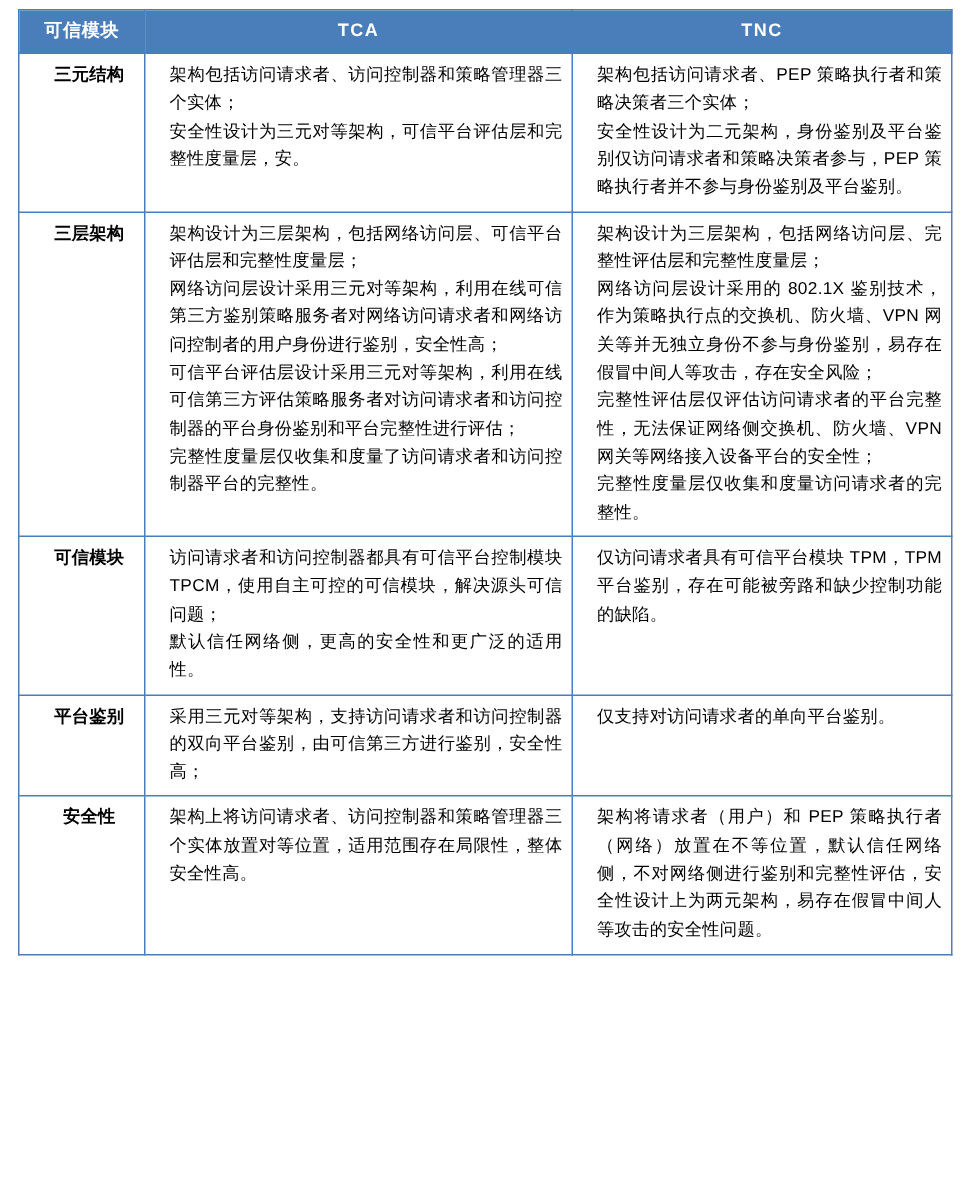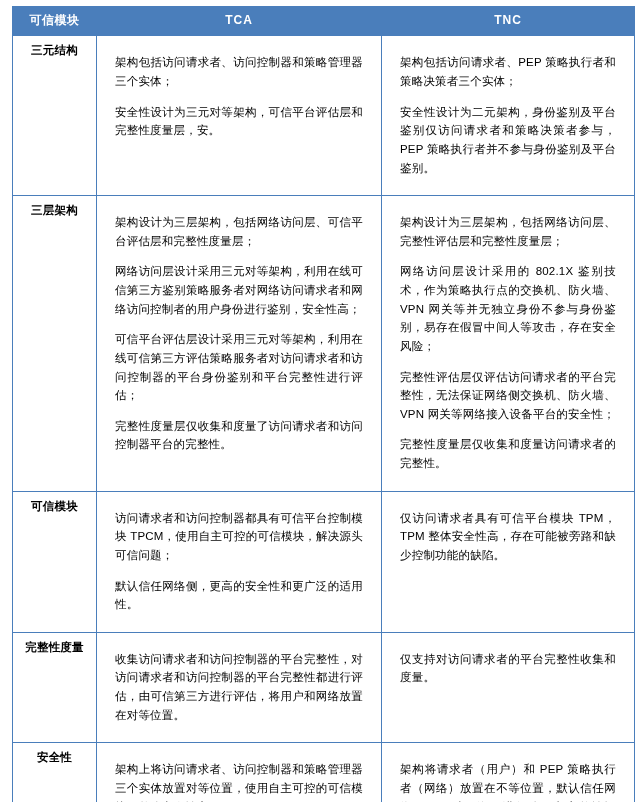--- a/index.html
+++ b/index.html
@@ -24,21 +24,21 @@
     border: 1px solid #4a7ebb;
   }
   table.compare col.c-feature { width: 84px; }
   table.compare col.c-tca { width: 285px; }
   table.compare col.c-tnc { width: 253px; }
 
   table.compare th,
   table.compare td {
     border: 1px solid #4a7ebb;
     vertical-align: top;
-    padding: 5px 6px 6px 6px;
+    padding: 5px 6px 6px 16px;
     font-size: 11.5px;
     line-height: 1.62;
     letter-spacing: 0.2px;
   }
   table.compare thead th {
     background: #4a7ebb;
     color: #ffffff;
     text-align: center;
     font-weight: bold;
     font-size: 12px;
@@ -50,21 +50,21 @@
     letter-spacing: 0.5px;
   }
   td.feature-cell {
     text-align: center;
     font-weight: bold;
     vertical-align: top;
     padding-top: 6px;
     letter-spacing: 1px;
   }
   td.body-cell p {
-    margin: 12px;
+    margin: 0;
     text-align: justify;
     text-justify: inter-ideograph;
   }
   td.body-cell p + p {
     margin-top: 0;
   }
 </style>
 </head>
 <body>
 
@@ -109,36 +109,36 @@
             <p>完整性度量层仅收集和度量访问请求者的完整性。</p>
           </td>
         </tr>
         <tr>
           <td class="feature-cell">可信模块</td>
           <td class="body-cell">
             <p>访问请求者和访问控制器都具有可信平台控制模块 TPCM，使用自主可控的可信模块，解决源头可信问题；</p>
             <p>默认信任网络侧，更高的安全性和更广泛的适用性。</p>
           </td>
           <td class="body-cell">
-            <p>仅访问请求者具有可信平台模块 TPM，TPM 整体安全性高，存在可能被旁路和缺少控制功能的缺陷。</p>
+            <p>仅访问请求者具有可信平台模块 TPM，TPM 平台鉴别，存在可能被旁路和缺少控制功能的缺陷。</p>
           </td>
         </tr>
         <tr>
-          <td class="feature-cell">完整性度量</td>
+          <td class="feature-cell">平台鉴别</td>
           <td class="body-cell">
-            <p>收集访问请求者和访问控制器的平台完整性，对访问请求者和访问控制器的平台完整性都进行评估，由可信第三方进行评估，将用户和网络放置在对等位置。</p>
+            <p>采用三元对等架构，支持访问请求者和访问控制器的双向平台鉴别，由可信第三方进行鉴别，安全性高；</p>
           </td>
           <td class="body-cell">
-            <p>仅支持对访问请求者的平台完整性收集和度量。</p>
+            <p>仅支持对访问请求者的单向平台鉴别。</p>
           </td>
         </tr>
         <tr>
           <td class="feature-cell">安全性</td>
           <td class="body-cell">
-            <p>架构上将访问请求者、访问控制器和策略管理器三个实体放置对等位置，使用自主可控的可信模块，整体安全性高。</p>
+            <p>架构上将访问请求者、访问控制器和策略管理器三个实体放置对等位置，适用范围存在局限性，整体安全性高。</p>
           </td>
           <td class="body-cell">
             <p>架构将请求者（用户）和 PEP 策略执行者（网络）放置在不等位置，默认信任网络侧，不对网络侧进行鉴别和完整性评估，安全性设计上为两元架构，易存在假冒中间人等攻击的安全性问题。</p>
           </td>
         </tr>
       </tbody>
   </table>
 </div>
 
 </body></html>

